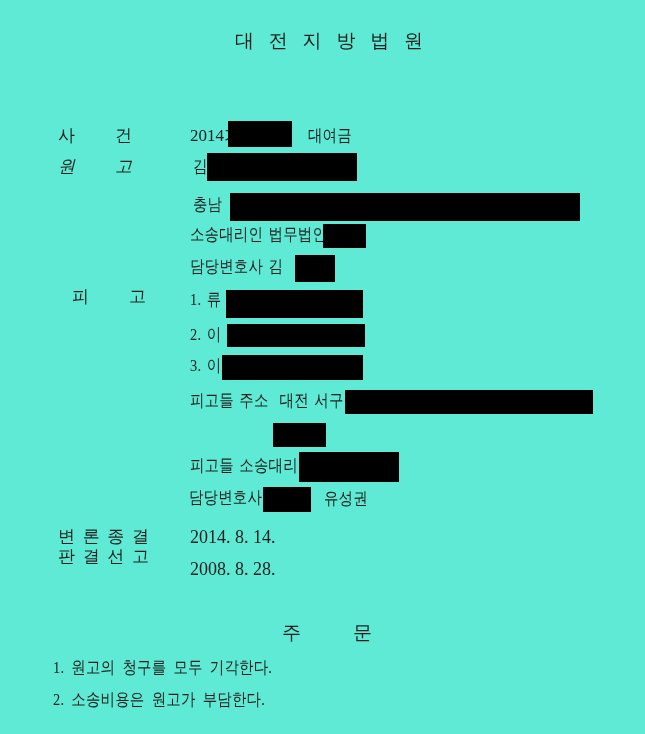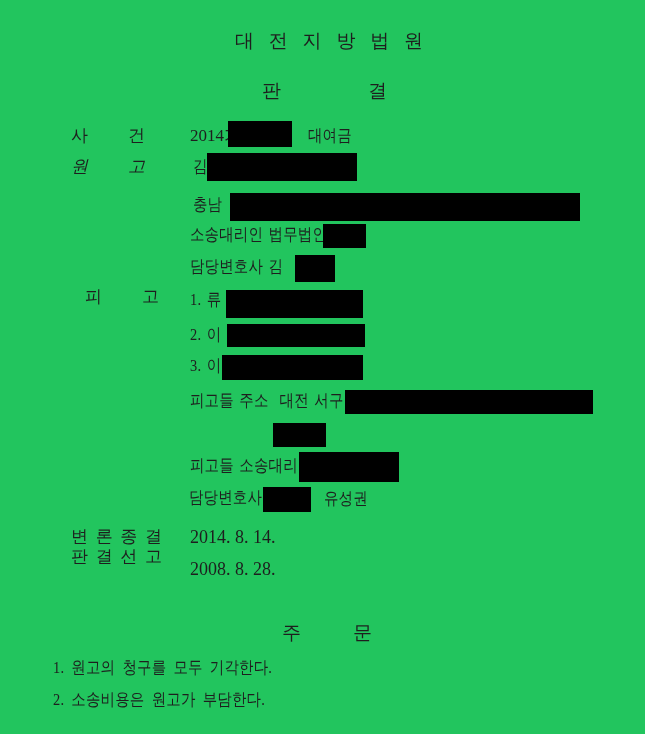--- a/index.html
+++ b/index.html
@@ -1,20 +1,20 @@
 <!DOCTYPE html>
 <html><head>
 <meta charset="utf-8">
 <style>
   html, body { margin: 0; padding: 0; background: #ffffff; }
   .page {
     position: relative;
     width: 645px;
     height: 734px;
-    background: #22c55e;
+    background: #5eead4;
     font-family: "Liberation Serif", "DejaVu Serif", serif;
     color: #1e1e1e;
     overflow: hidden;
   }
   
   .k {
     position: absolute;
     font-size: 17px;
     line-height: 1.05;
     white-space: pre;
@@ -35,21 +35,20 @@
   
   .lbl {
     position: absolute;
     display: inline-block;
     font-size: 17px;
     line-height: 1.05;
     white-space: normal;
     text-align: justify;
     text-align-last: justify;
     z-index: 1;
-    margin-left: 13px;
   }
   
   .hd {
     position: absolute;
     display: inline-block;
     font-size: 19px;
     line-height: 1.05;
     font-weight: normal;
     white-space: normal;
     text-align: justify;
@@ -63,21 +62,20 @@
     z-index: 5;
   }
 </style>
 </head>
 <body>
 
 <div class="page">
 
   <div class="hd" style="left:235px; top:31px; width:188px;">대 전 지 방 법 원</div>
 
-  <div class="hd" style="left:262px; top:81px; width:125px;">판 결</div>
 
   <div class="lbl" style="left:58px; top:127px; width:74px;">사 건</div>
   <span class="d" style="left:190px; top:127px; font-size:17px;">2014가</span>
   <div class="box" style="left:228px; top:121px; width:64px; height:26px;"></div>
   <span class="k" style="left:308px; top:127px;">대여금</span>
 
   <div class="lbl" style="left:58px; top:158px; width:74px;font-style:italic;">원 고</div>
   <span class="k" style="left:193px; top:158px;">김</span>
   <div class="box" style="left:207px; top:153px; width:150px; height:28px;"></div>
 

